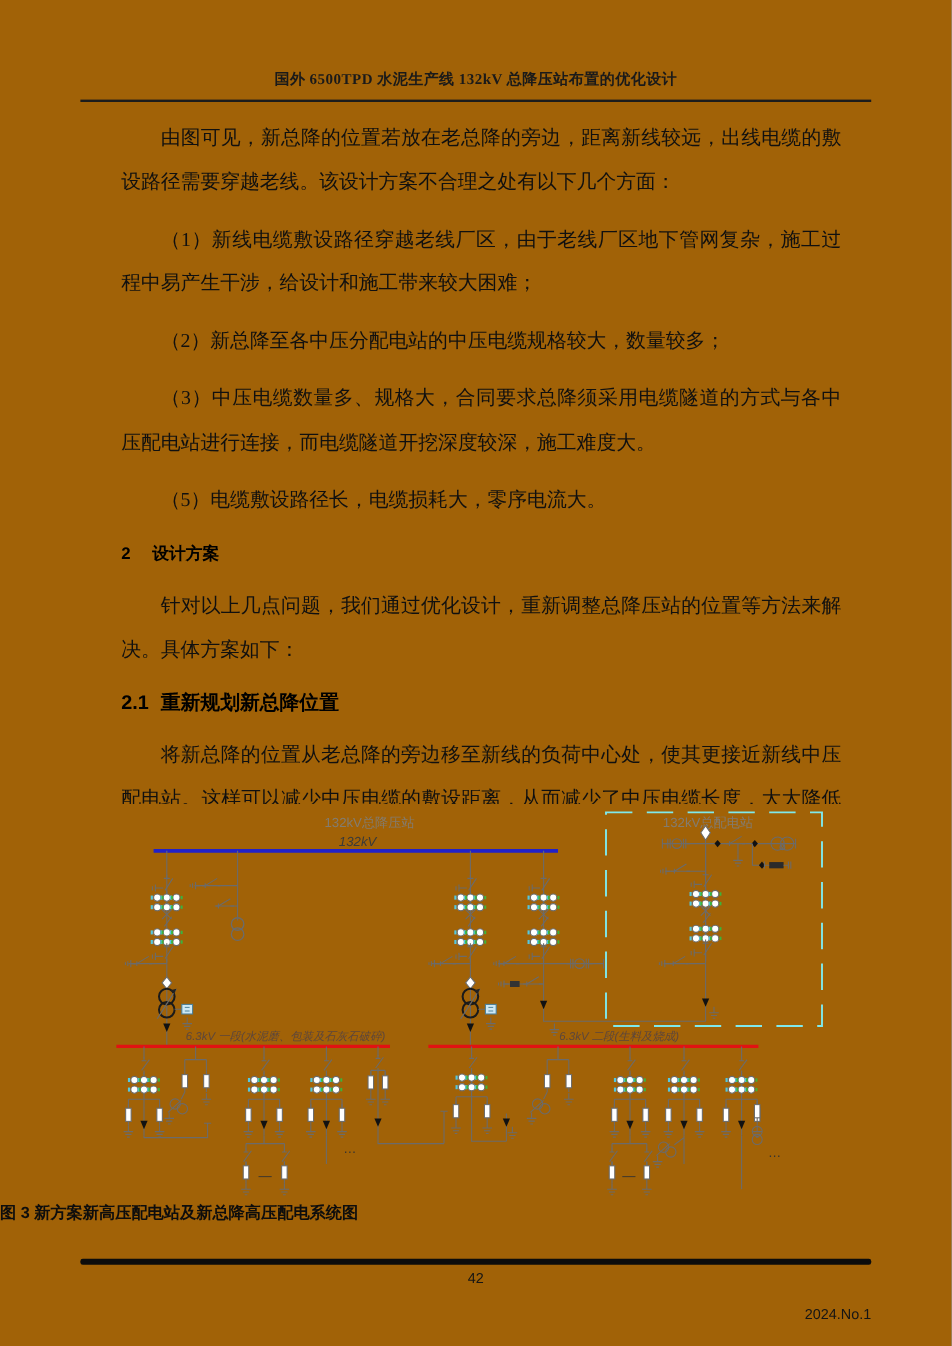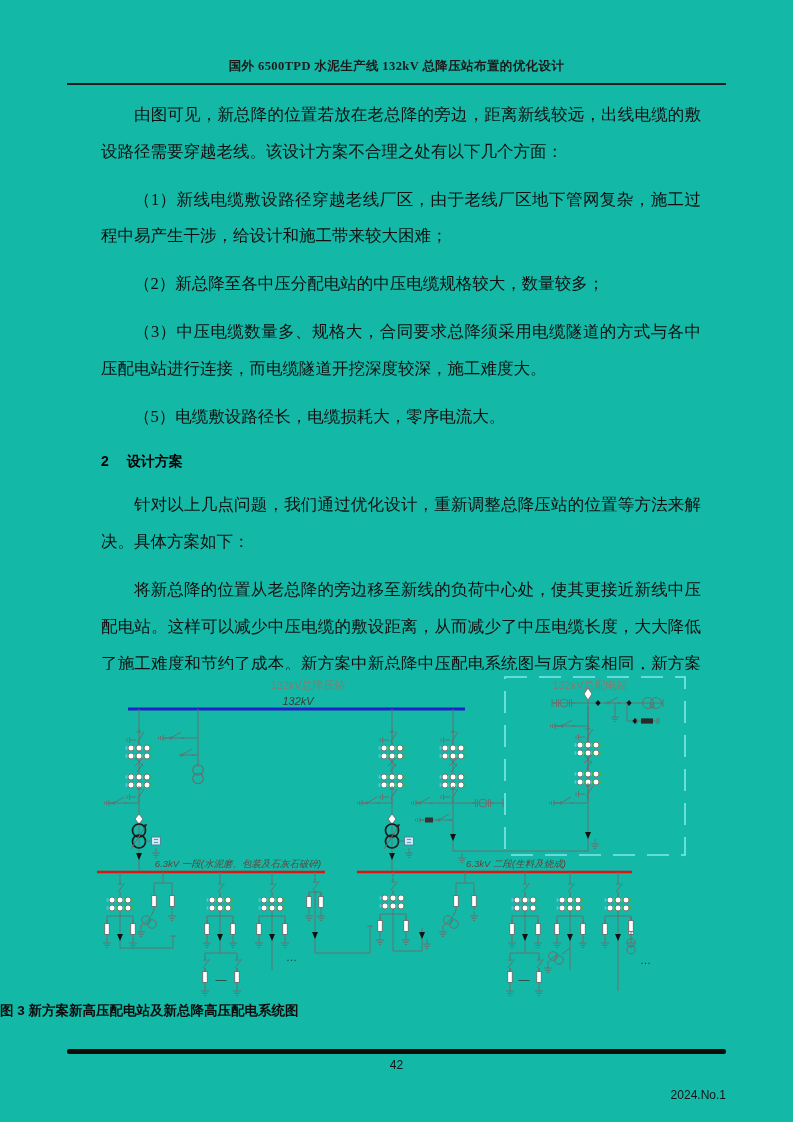--- a/index.html
+++ b/index.html
@@ -1,16 +1,16 @@
 <!DOCTYPE html>
 <html><head>
 <meta charset="utf-8">
 <style>
   html,body{margin:0;padding:0;background:#9a9a9a;}
-  .page{position:relative;width:793px;height:1122px;margin:0 auto;background:#14b8a6;overflow:hidden;
+  .page{position:relative;width:793px;height:1122px;margin:0 auto;background:#a16207;overflow:hidden;
         font-family:"Liberation Serif","DejaVu Serif",serif;color:#111;}
   
   .hdr-title{position:absolute;top:58px;left:0;width:100%;text-align:center;
              font-size:12.5px;font-weight:600;letter-spacing:.4px;color:#1a1a1a;}
   .hdr-rule{position:absolute;top:83px;left:67px;width:659px;height:2px;background:#1c1c1c;}
   
   .article{position:absolute;top:86px;left:90px;width:622px;height:584px;overflow:hidden;
            font-size:16.5px;line-height:36.8px;text-align:justify;color:#101010;}
   .article p{margin:11px;text-indent:2em;}
   .h2{margin:7px 0 3px -22px;text-indent:0!important;
@@ -52,20 +52,21 @@
   <div class="hdr-rule"></div>
 
   <div class="article">
     <p>由图可见，新总降的位置若放在老总降的旁边，距离新线较远，出线电缆的敷设路径需要穿越老线。该设计方案不合理之处有以下几个方面：</p>
     <p>（1）新线电缆敷设路径穿越老线厂区，由于老线厂区地下管网复杂，施工过程中易产生干涉，给设计和施工带来较大困难；</p>
     <p>（2）新总降至各中压分配电站的中压电缆规格较大，数量较多；</p>
     <p>（3）中压电缆数量多、规格大，合同要求总降须采用电缆隧道的方式与各中压配电站进行连接，而电缆隧道开挖深度较深，施工难度大。</p>
     <p>（5）电缆敷设路径长，电缆损耗大，零序电流大。</p>
     <p class="h2"><span class="no">2</span><span>设计方案</span></p>
     <p>针对以上几点问题，我们通过优化设计，重新调整总降压站的位置等方法来解决。具体方案如下：</p>
+    <p class="h21"><span class="no">2.1</span><span>重新规划新总降位置</span></p>
     <p>将新总降的位置从老总降的旁边移至新线的负荷中心处，使其更接近新线中压配电站。这样可以减少中压电缆的敷设距离，从而减少了中压电缆长度，大大降低了施工难度和节约了成本。新方案中新总降中压配电系统图与原方案相同，新方案新高压配电站及新总降高压配电系统图如图 3 所示。</p>
   </div>
 
   <div class="fig">
   <svg width="660" height="335" viewBox="0 0 660 335" xmlns="http://www.w3.org/2000/svg">
     <defs>
       <g id="disc">
             <path d="M0,-8 V-5 M0,8 V5 M-1.5,5 L5,-5 M-2.5,-5 h5 M-3,3 h-6 M-9.5,0 v6 M-12,1.5 v3.5"></path>
           </g>
       <g id="slash">

